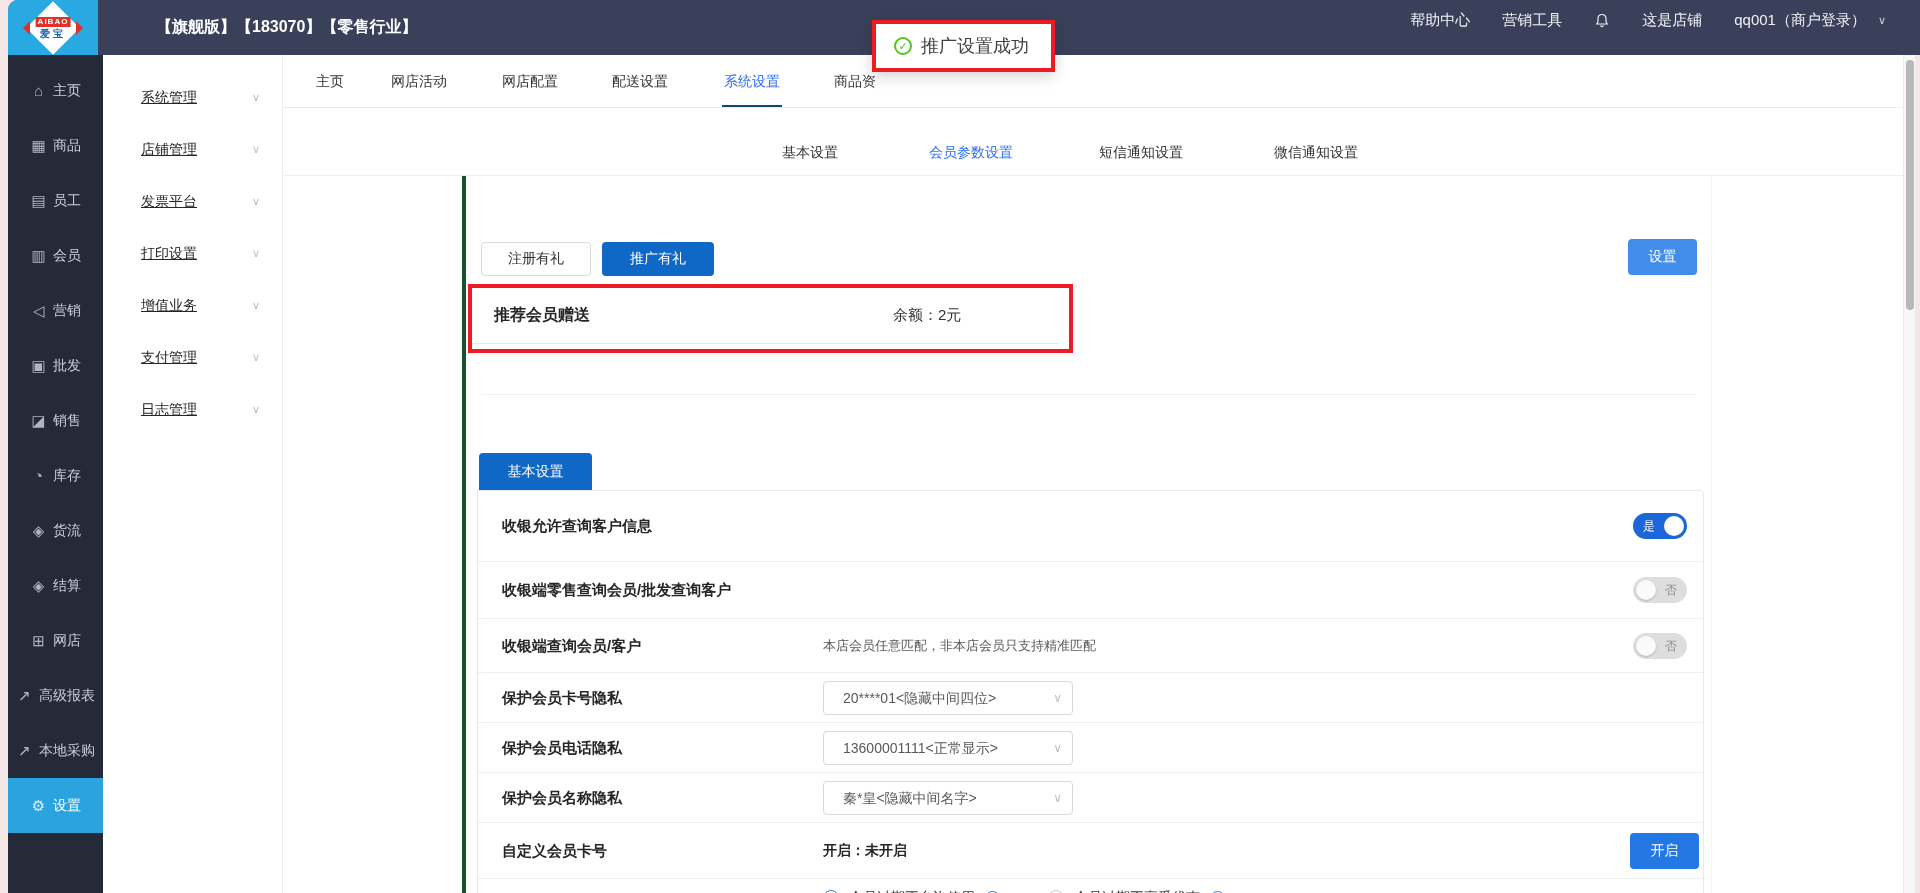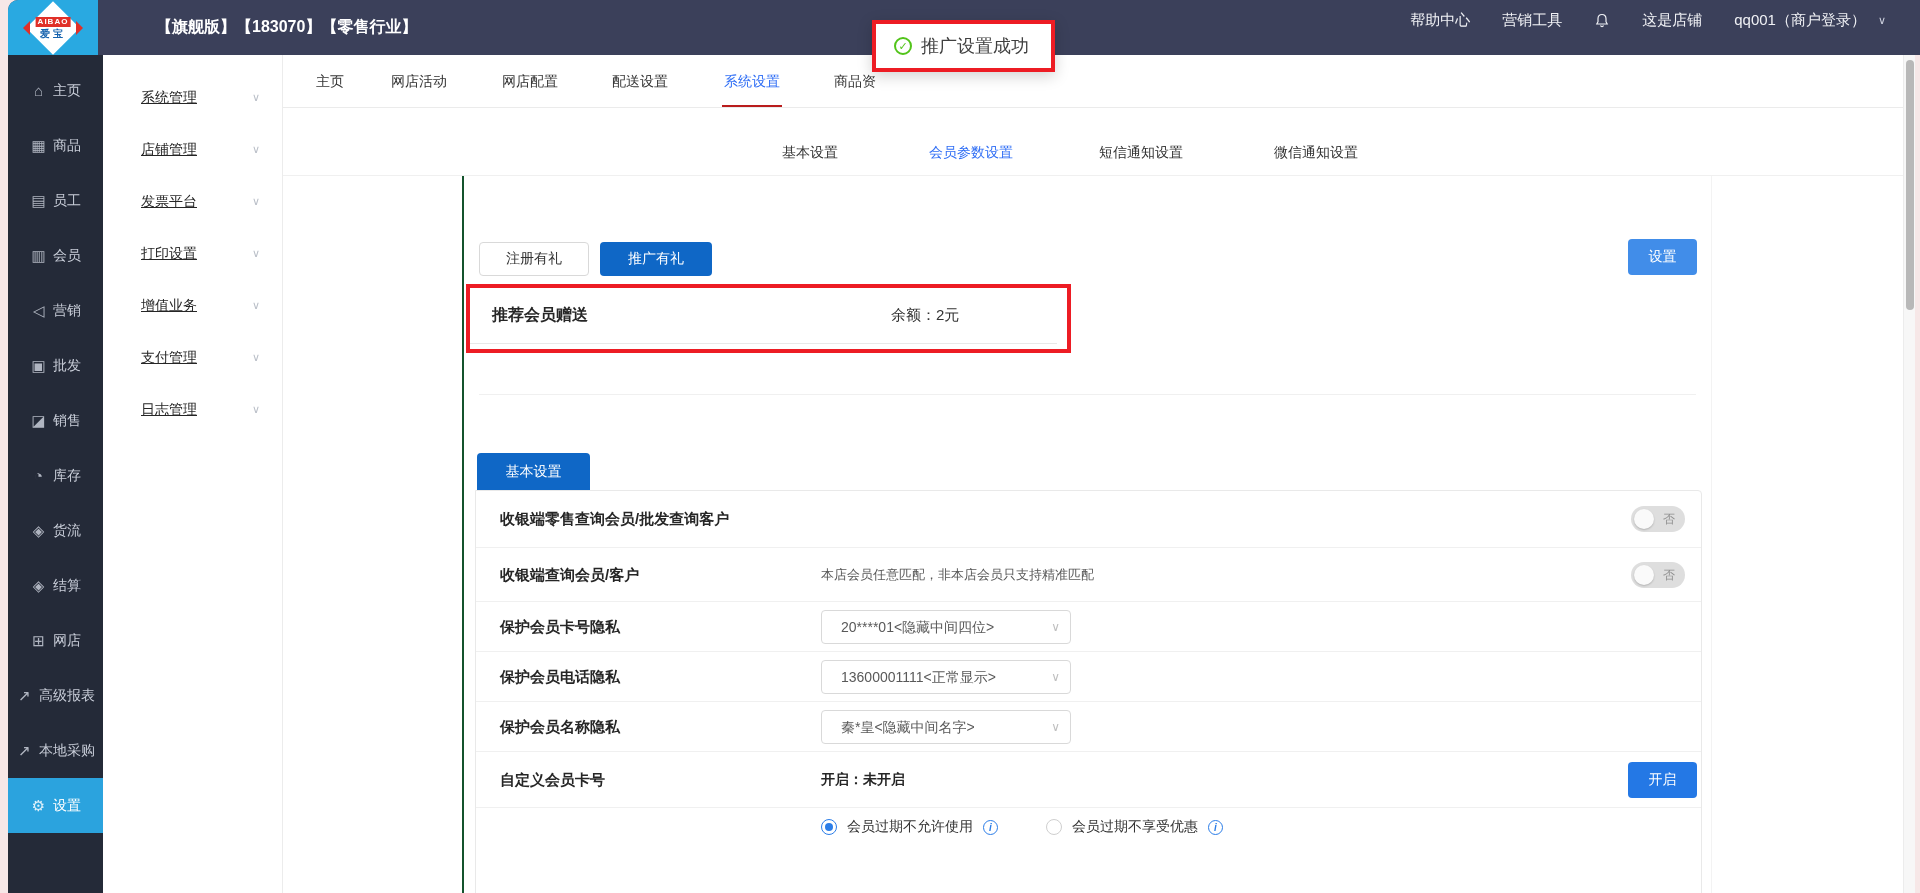--- a/index.html
+++ b/index.html
@@ -68,29 +68,29 @@
   
   .content {
     position:absolute; left:283px; top:55px; width:1620px; height:838px;
     background:#fff;
   }
   .tabbar { position:absolute; left:0; top:0; width:100%; height:53px; border-bottom:1px solid #ebebeb; }
   .tab {
     position:absolute; top:0; height:52px; line-height:53px; font-size:14px;
     color:#343434; cursor:pointer; padding:0 2px;
   }
-  .tab.active { color:#2f6ef5; border-bottom:2px solid #b91c1c; }
+  .tab.active { color:#2f6ef5; border-bottom:2px solid #0c4a6e; }
 
   .subtabbar { position:absolute; left:0; top:80px; width:100%; height:41px; border-bottom:1px solid #f0f0f0; }
   .subtab { position:absolute; top:0; height:40px; line-height:34px; font-size:14px; color:#333; cursor:pointer; }
   .subtab.active { color:#2f6ef5; }
 
   .card {
     position:absolute; left:179px; top:121px; width:1250px; height:717px;
-    border-left:2px solid #14532d; border-right:1px solid #f3f3f3;
+    border-left:4px solid #14532d; border-right:1px solid #f3f3f3;
   }
   .btn-register {
     position:absolute; left:15px; top:66px; width:110px; height:34px;
     background:#fff; border:1px solid #d9d9d9; border-radius:4px;
     font-size:14px; color:#333; cursor:pointer;
   }
   .btn-promo {
     position:absolute; left:136px; top:66px; width:112px; height:34px;
     background:#0f67c6; border:none; border-radius:4px;
     font-size:14px; color:#fff; cursor:pointer;
@@ -311,20 +311,27 @@
         <span class="lbl">推荐会员赠送</span>
         <span class="val">余额：2元</span>
       </div>
     </div>
     <div class="hr2"></div>
 
     <button class="basic-tab">基本设置</button>
 
     <div class="panel">
 
+      <div class="row r1">
+        <span class="lab">收银允许查询客户信息</span>
+        <div class="toggle on">
+          <span class="t-lab">是</span>
+          <span class="knob"></span>
+        </div>
+      </div>
 
       <div class="row r2">
         <span class="lab">收银端零售查询会员/批发查询客户</span>
         <div class="toggle off">
           <span class="t-lab">否</span>
           <span class="knob"></span>
         </div>
       </div>
 
       <div class="row r3">

